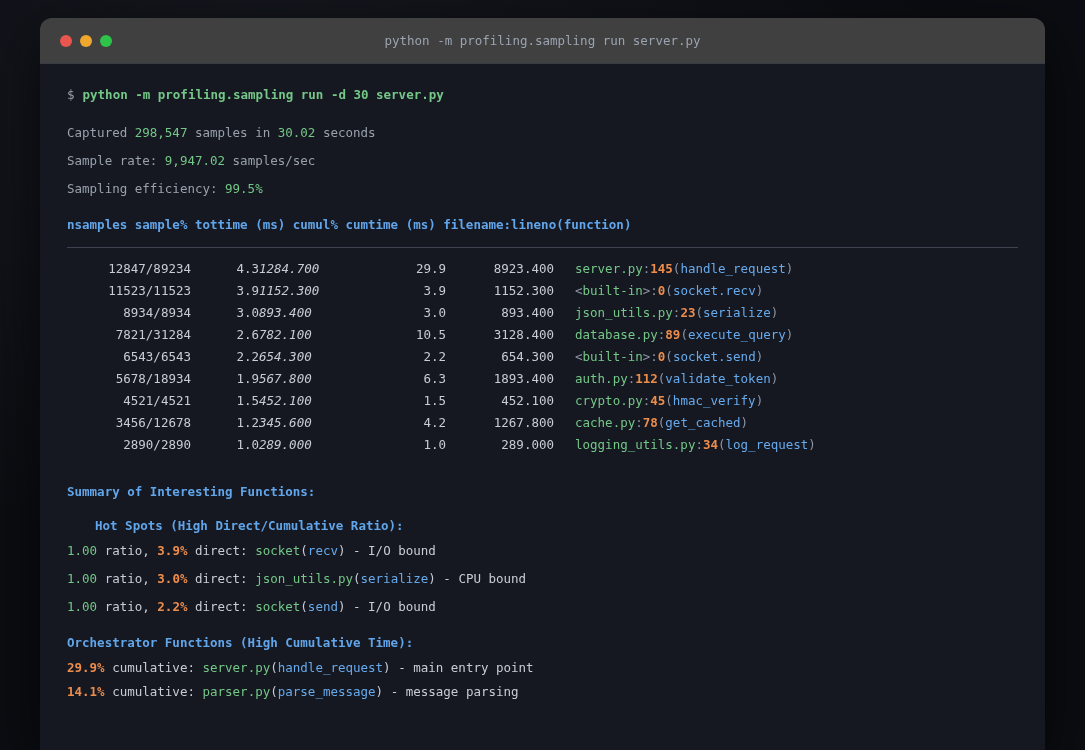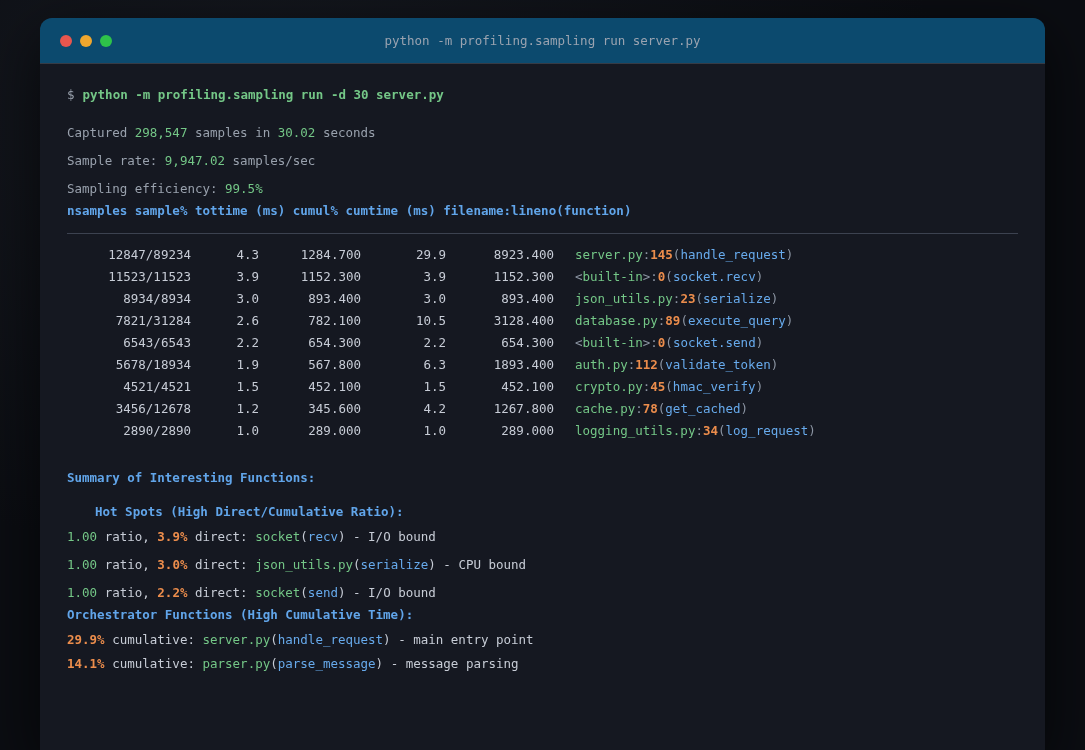--- a/index.html
+++ b/index.html
@@ -8,47 +8,47 @@
     background: radial-gradient(ellipse 900px 600px at 25% 15%, #15181f 0%, #0b0d12 75%);
     font-family: "DejaVu Sans Mono", monospace;
   }
   .window {
     position:absolute; left:40px; top:18px; width:1005px; height:732px;
     background:#151821; border-radius:12px 12px 0 0;
     box-shadow: 0 18px 60px rgba(0,0,0,0.65);
     overflow:hidden;
   }
   .titlebar {
-    height:46px; background:#0c4a6e; border-bottom:1px solid #363b45;
+    height:46px; background:#404040; border-bottom:1px solid #363b45;
     display:flex; align-items:center; position:relative;
   }
   .dots { position:absolute; left:20px; top:0; height:100%; display:flex; align-items:center; gap:8px; }
   .dot { width:12px; height:12px; border-radius:50%; border:none; padding:0; cursor:default; }
   .dot.red { background:#e8564e; }
   .dot.yellow { background:#f0a72e; }
   .dot.green-dot { background:#2ec34a; }
   .title { flex:1; text-align:center; color:#9aa3b0; font-size:12.5px; }
   .screen { padding:0 27px; font-size:12.5px; line-height:22px; color:#c7ccd6; }
   .line span { white-space:pre; }
-  .line { height:22px; }
+  .line { height:22px;margin-top:14px; }
   .dim { color:#99a1ad; }
   .main { color:#c7ccd6; }
   .p { color:#8c95a3; }
   .green { color:#74c787; }
   .orange { color:#ec8d4c;font-weight:bold; }
   .blue { color:#67aaec; }
   .bold { font-weight:bold; }
   .hdr { color:#61a5ea; font-weight:bold; }
   .prompt { margin-right:8px; }
   .divider { height:1px; background:#3c4250; margin-top:11px; }
   .tbl { margin-top:10px; }
   .row { display:flex; height:22px; }
   .c1 { width:124px; text-align:right; }
   .c2 { width:68px; text-align:right; }
-  .c3 { width:102px; text-align:right; }
+  .c3 { width:102px; text-align:left;font-style:italic; }
   .c4 { width:85px; text-align:right; }
   .c5 { width:108px; text-align:right; }
   .c6 { padding-left:21px; white-space:pre; }
   .mt-cmd { margin-top:20px; }
   .mt16 { margin-top:16px; }
   .mt6 { margin-top:6px; }
   .mt20 { margin-top:20px; }
   .mt25 { margin-top:25px; }
   .mt12 { margin-top:12px;margin-left:28px; }
   .mt3 { margin-top:3px; }

